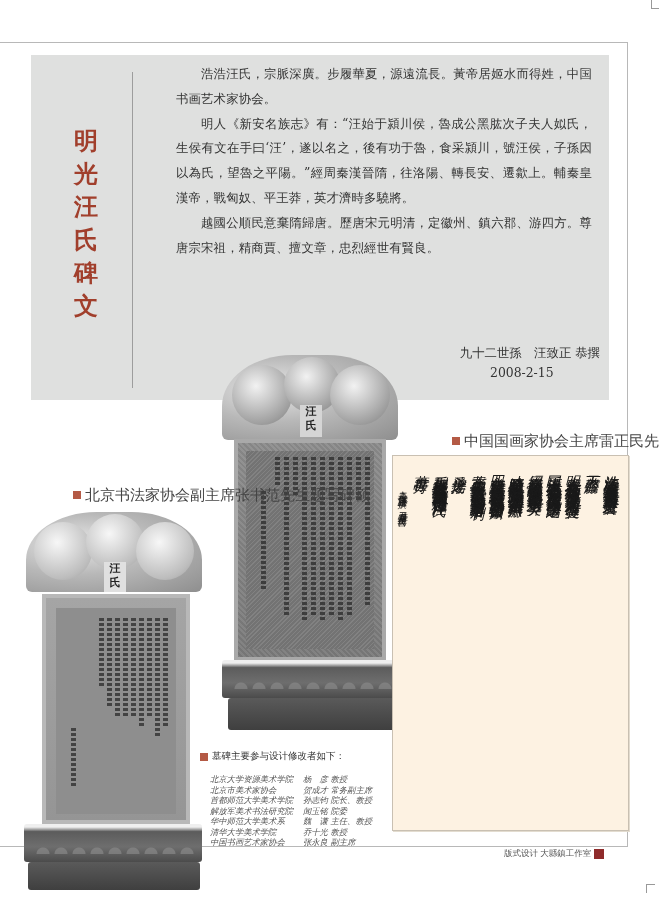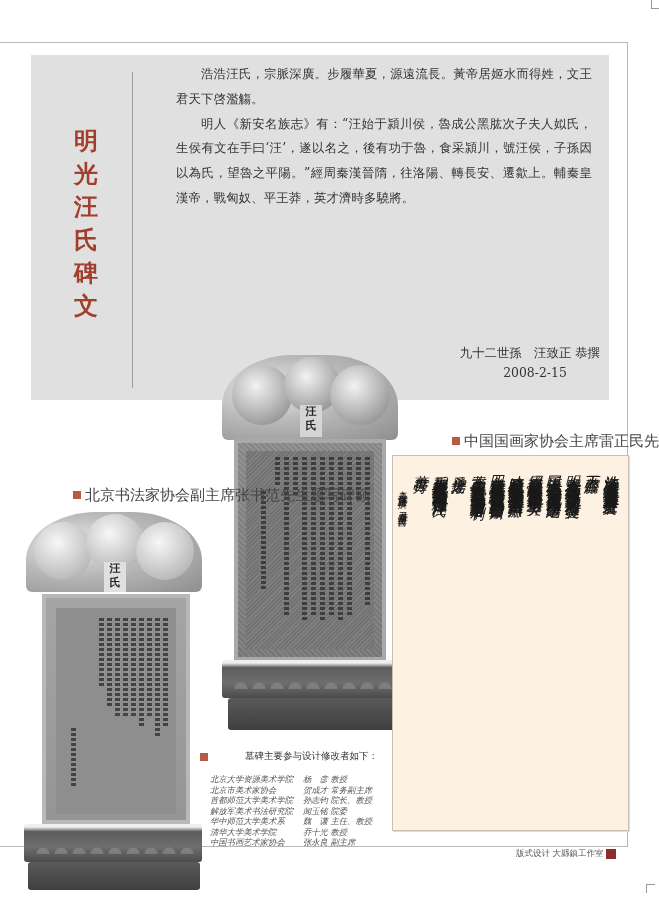--- a/index.html
+++ b/index.html
@@ -35,21 +35,21 @@
   .body-text {
     position:absolute; left:176px; top:62px; width:416px;
     font-size:12.4px; line-height:24.8px; color:#333;
     letter-spacing:0.15px;
   }
   .body-text p { margin:0; text-indent:25px; text-align:justify; }
   .signature {
     position:absolute; left:420px; top:343px; width:180px; text-align:right;
     font-size:12.4px; color:#333; line-height:20px;
   }
-  .sig-date { position:absolute; left:490px; top:365px; width:90px; text-align:center; font-size:12.4px; color:#333; }
+  .sig-date { position:absolute; left:490px; top:365px; width:90px; text-align:left; font-size:12.4px; color:#333; }
 
   
   .stele {
     position:absolute;
   }
   .stele .crown {
     position:absolute; border-radius:40% 40% 6px 6px / 60% 60% 6px 6px;
     background:radial-gradient(ellipse at 30% 40%, #e8e8e8 0%, #b8b8b8 45%, #8e8e8e 100%);
   }
   .stele .crown .lobe {
@@ -112,29 +112,29 @@
     writing-mode:vertical-rl; font-size:14.6px; line-height:19px;
     color:#1a1a1a; font-family:"DejaVu Serif", serif; font-style:italic;
     letter-spacing:1px;
   }
   .callig p { margin:0; }
   .callig .sign { font-size:9px; line-height:19px; padding-top:20px; }
 
   .credits {
     position:absolute; left:200px; top:750px; width:190px;
   }
-  .credits .head { display:flex; align-items:center; font-size:9.5px; color:#333; font-family:Liberation Serif, serif; margin-bottom:4px;gap:33px; }
+  .credits .head { display:flex; align-items:center; font-size:9.5px; color:#333; font-family:Liberation Serif, serif; margin-bottom:4px; }
   .credits .head .sq { display:inline-block; width:8px; height:8px; background:#b45a45; margin-right:4px; }
   .credits table { border-collapse:collapse; font-size:8.3px; color:#555; font-family:"DejaVu Serif",serif; font-style:italic;margin-top:11px; }
   .credits td { padding:0 4px 0 10px; line-height:10.5px; white-space:nowrap; }
   .credits td.p { padding-left:6px; }
 
   .footer {
-    position:absolute; left:516px; top:848px; font-size:8.5px; color:#555;
-    font-family:Liberation Sans, sans-serif; display:flex; align-items:center; white-space:nowrap;
+    position:absolute; left:504px; top:848px; font-size:8.5px; color:#555;
+    font-family:Liberation Serif, serif; display:flex; align-items:center; white-space:nowrap;
   }
   .footer .logo { display:inline-block; width:10px; height:10px; background:#8f2b2b; margin-left:3px; }
 
   .crop-mark { position:absolute; border-color:#999; border-style:solid; width:8px; height:8px; }
 </style>
 </head>
 <body>
 
 <div class="frame-right"></div>
 
@@ -145,22 +145,23 @@
   <span>光</span>
   <span>汪</span>
   <span>氏</span>
   <span>碑</span>
   <span>文</span>
 </div>
 
 <div class="vline"></div>
 
 <div class="body-text">
-  <p>浩浩汪氏，宗脈深廣。步履華夏，源遠流長。黃帝居姬水而得姓，文王君天下啓濫觴。</p>
+  <p>浩浩汪氏，宗脈深廣。步履華夏，源遠流長。黃帝居姬水而得姓，中国书画艺术家协会。</p>
   <p>明人《新安名族志》有：“汪始于潁川侯，魯成公黑肱次子夫人姒氏，生侯有文在手曰‘汪’，遂以名之，後有功于魯，食采潁川，號汪侯，子孫因以為氏，望魯之平陽。”經周秦漢晉隋，往洛陽、轉長安、遷歙上。輔秦皇漢帝，戰匈奴、平王莽，英才濟時多驍將。</p>
+  <p>越國公順民意棄隋歸唐。歷唐宋元明清，定徽州、鎮六郡、游四方。尊唐宗宋祖，精商賈、擅文章，忠烈經世有賢良。</p>
 </div>
 
 <div class="signature">九十二世孫　汪致正 恭撰</div>
 <div class="sig-date">2008-2-15</div>
 
 <div class="stele" style="left:222px; top:355px; width:180px; height:375px;">
   <div class="crown" style="left:0; top:0; width:176px; height:85px;">
     <div class="lobe" style="left:10px; top:10px; width:60px; height:60px;"></div>
     <div class="lobe" style="left:62px; top:2px; width:56px; height:56px;"></div>
     <div class="lobe" style="left:108px; top:10px; width:60px; height:60px;"></div>

